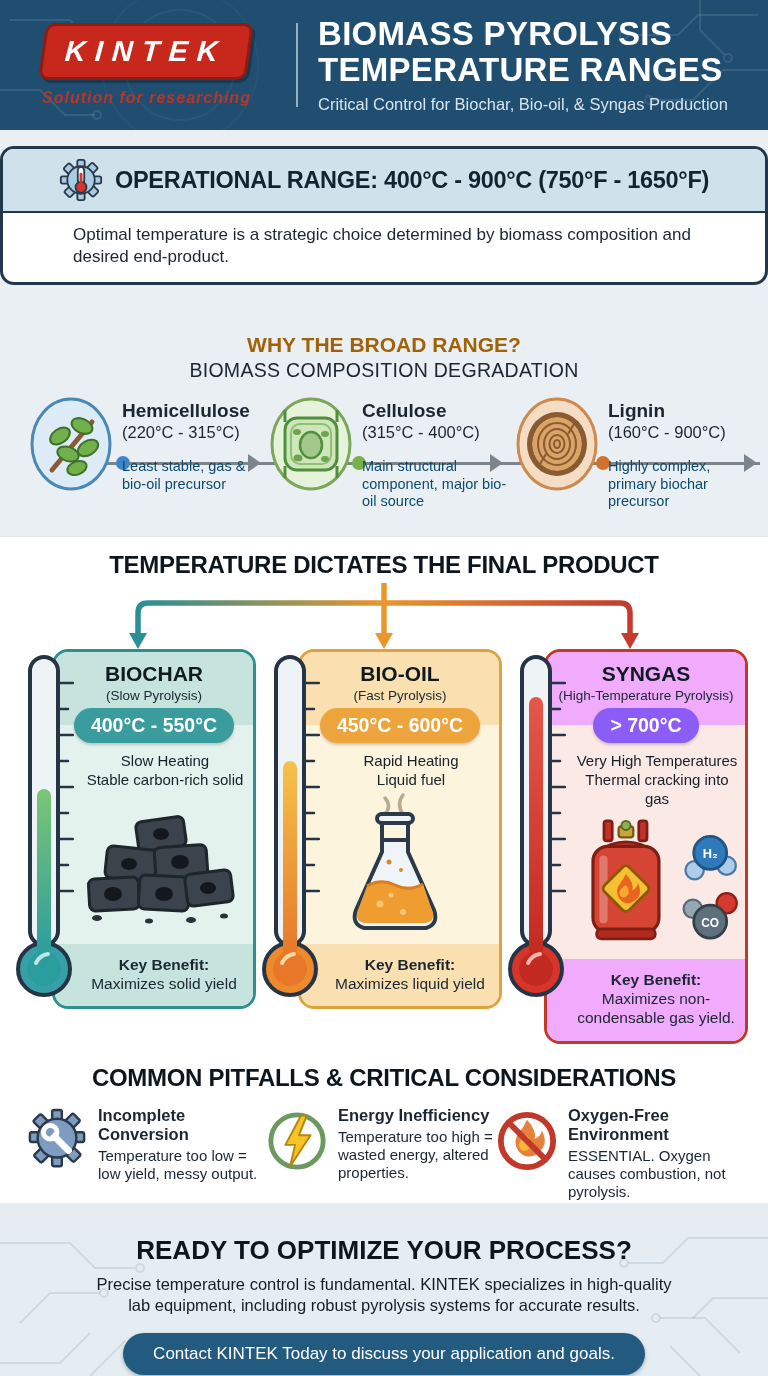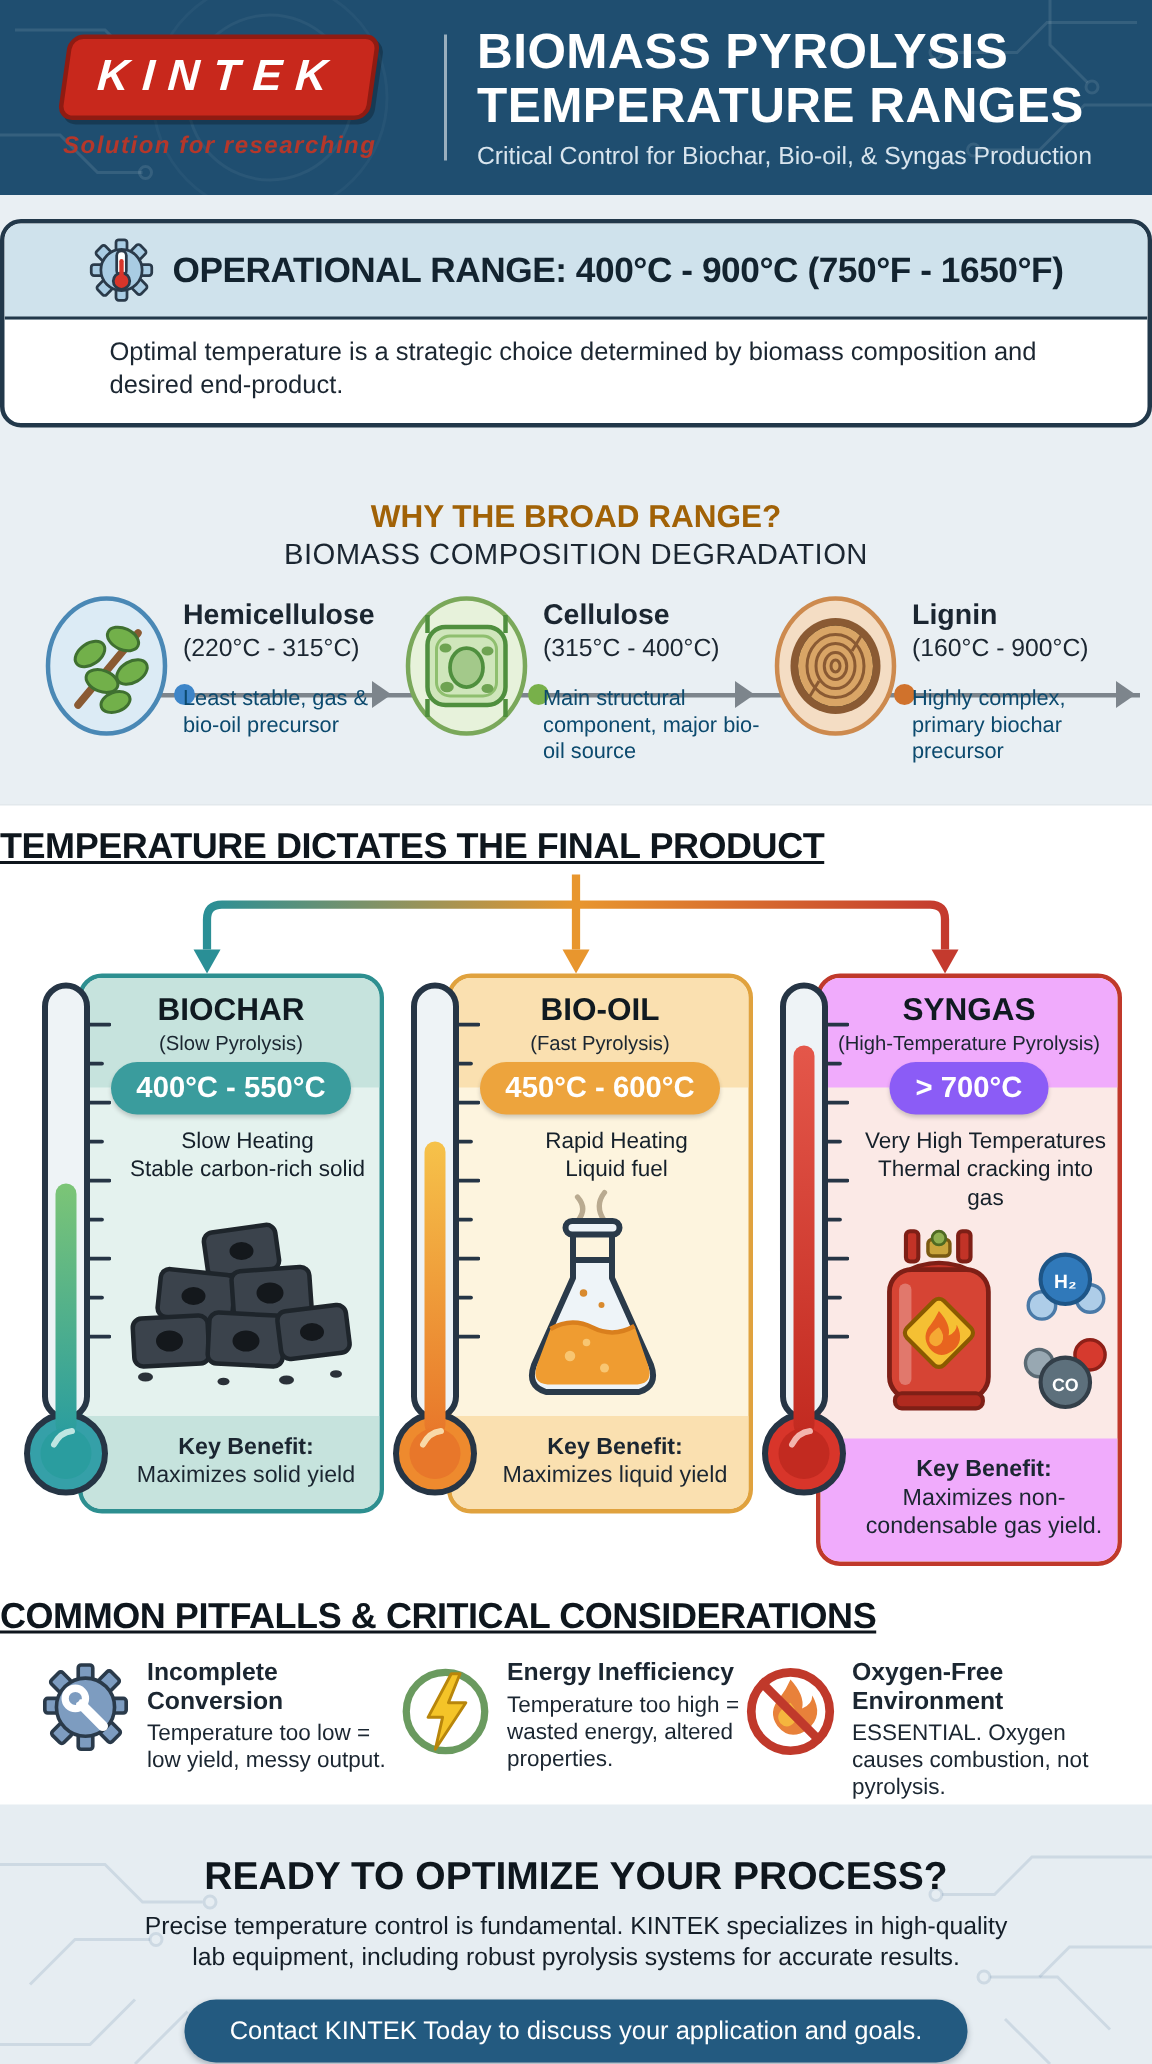--- a/index.html
+++ b/index.html
@@ -39,21 +39,21 @@
   .comp-dot { position:absolute; top:74px; width:14px; height:14px; border-radius:50%; }
   .comp-item { position:relative; display:flex; gap:10px; }
   .comp-icon { flex:0 0 auto; width:82px; height:96px; }
   .comp-texts { padding-top:4px; }
   .comp-name { font-weight:bold; font-size:19px; }
   .comp-range { font-size:16.5px; margin-top:1px; }
   .comp-desc { font-size:14.5px; line-height:1.2; margin-top:16px; color:#0c4a6e; }
 
   
   .section-white { background:#ffffff; padding-top:14px; border-top:1px solid #e2e8ec; }
-  .big-heading { text-align:left; font-size:24px; font-weight:bold; color:#0e161d; letter-spacing:-0.3px;text-decoration:underline; }
+  .big-heading { text-align:center; font-size:24px; font-weight:bold; color:#0e161d; letter-spacing:-0.3px; }
 
   .branch-svg { display:block; margin:2px auto 0; }
 
   
   .products-row { display:flex; justify-content:space-between; padding:0 20px; margin-top:-4px; }
   .product-col { position:relative; width:236px; }
   .thermo { position:absolute; left:-4px; top:4px; z-index:2; }
   .product-card { margin-left:32px; min-height:360px; border-radius:16px; display:flex; flex-direction:column; overflow:hidden; text-align:center; }
   .card-teal   { border:3px solid #2d8f90; background:#e4f2ee; }
   .card-orange { border:3px solid #e0a23e; background:#fdf4de; }

